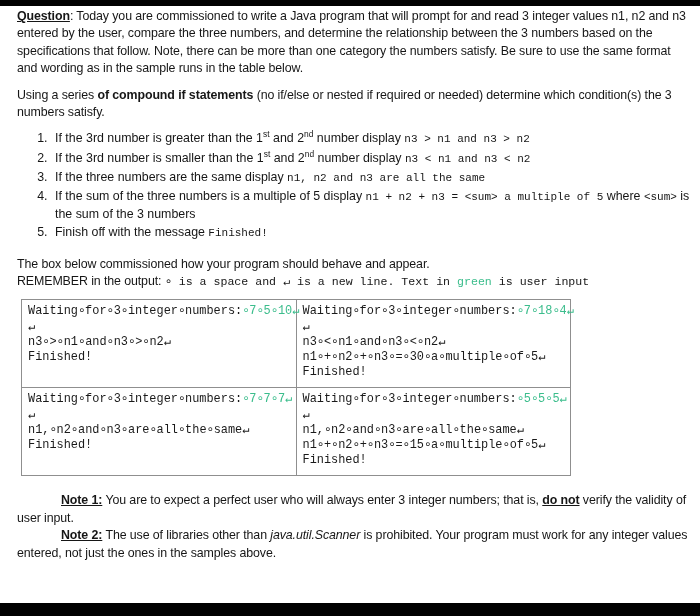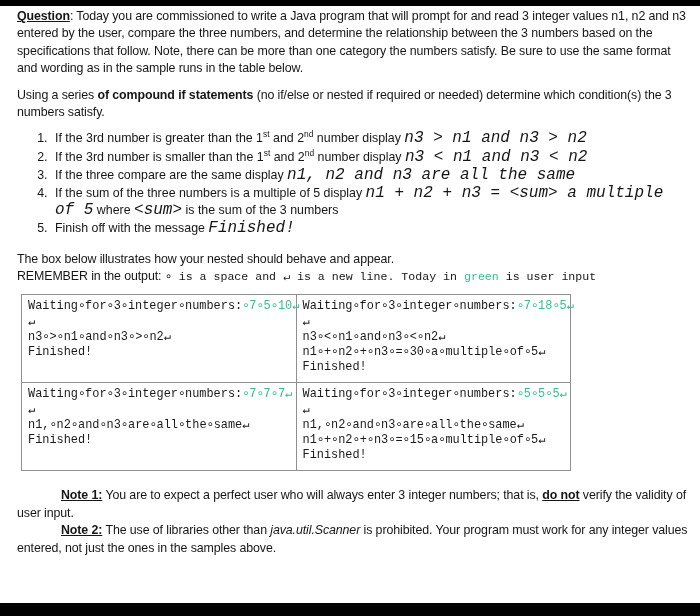--- a/index.html
+++ b/index.html
@@ -53,22 +53,21 @@
   i, .i { font-style: italic; }
   sup { font-size: 0.68em; vertical-align: super; line-height: 0; }
 
   .mono {
     font-family: "Liberation Mono", "DejaVu Sans Mono", monospace;
     font-size: 11.6px;
     letter-spacing: 0px;
   }
   .mono-i {
     font-family: "Liberation Mono", "DejaVu Sans Mono", monospace;
-    font-style: italic;
-    font-size: 16px;
+    font-size: 11px;
   }
 
   ol.rules {
     margin: 0;
     padding-left: 34px;
     font-size: 12.4px;
     line-height: 17.6px;
   }
   ol.rules > li {
     margin: 0 0 0.5px 0;
@@ -115,44 +114,44 @@
 
     <div class="gap-sm"></div>
 
     <p class="para"><span>Using a series </span><b>of compound if statements</b><span> (no if/else or nested if required or needed) determine which condition(s) the 3 numbers satisfy.</span></p>
 
     <div class="gap-sm"></div>
 
     <ol class="rules">
       <li><span>If the 3rd number is greater than the 1</span><sup>st</sup><span> and 2</span><sup>nd</sup><span> number display </span><span class="mono-i">n3 &gt; n1 and n3 &gt; n2</span></li>
       <li><span>If the 3rd number is smaller than the 1</span><sup>st</sup><span> and 2</span><sup>nd</sup><span> number display </span><span class="mono-i">n3 &lt; n1 and n3 &lt; n2</span></li>
-      <li><span>If the three compare are the same display </span><span class="mono-i">n1, n2 and n3 are all the same</span></li>
+      <li><span>If the three numbers are the same display </span><span class="mono-i">n1, n2 and n3 are all the same</span></li>
       <li><span> If the sum of the three numbers is a multiple of 5 display </span><span class="mono-i">n1 + n2 + n3 = &lt;sum&gt; a multiple of 5</span><span> where  </span><span class="mono-i">&lt;sum&gt;</span><span> is the sum of the 3 numbers</span></li>
       <li><span>Finish off with the message </span><span class="mono-i">Finished!</span></li>
     </ol>
 
     <div class="gap-md"></div>
 
-    <p class="para">The box below illustrates how your nested should behave and appear.</p>
+    <p class="para">The box below commissioned how your program should behave and appear.</p>
 
-    <p class="para"><span>REMEMBER in the output: </span><span class="mono">∘</span><span class="mono"> is a space and </span><span class="mono">↵</span><span class="mono"> is a new line. Today in </span><span class="mono green">green</span><span class="mono"> is user input</span></p>
+    <p class="para"><span>REMEMBER in the output: </span><span class="mono">∘</span><span class="mono"> is a space and </span><span class="mono">↵</span><span class="mono"> is a new line. Text in </span><span class="mono green">green</span><span class="mono"> is user input</span></p>
 
     <div class="gap-xs"></div>
 
     <table class="samples">
       <tbody>
           <tr>
         <td class="tall">
           <div class="sample-line"><span>Waiting∘for∘3∘integer∘numbers:</span><span class="green">∘7∘5∘10↵</span></div>
           <div class="sample-line">↵</div>
           <div class="sample-line">n3∘&gt;∘n1∘and∘n3∘&gt;∘n2↵</div>
           <div class="sample-line">Finished!</div>
         </td>
         <td>
-          <div class="sample-line"><span>Waiting∘for∘3∘integer∘numbers:</span><span class="green">∘7∘18∘5↵</span></div>
+          <div class="sample-line"><span>Waiting∘for∘3∘integer∘numbers:</span><span class="green">∘7∘18∘4↵</span></div>
           <div class="sample-line">↵</div>
           <div class="sample-line">n3∘&lt;∘n1∘and∘n3∘&lt;∘n2↵</div>
           <div class="sample-line">n1∘+∘n2∘+∘n3∘=∘30∘a∘multiple∘of∘5↵</div>
           <div class="sample-line">Finished!</div>
         </td>
       </tr>
       <tr>
         <td class="tall">
           <div class="sample-line"><span>Waiting∘for∘3∘integer∘numbers:</span><span class="green">∘7∘7∘7↵</span></div>
           <div class="sample-line">↵</div>

